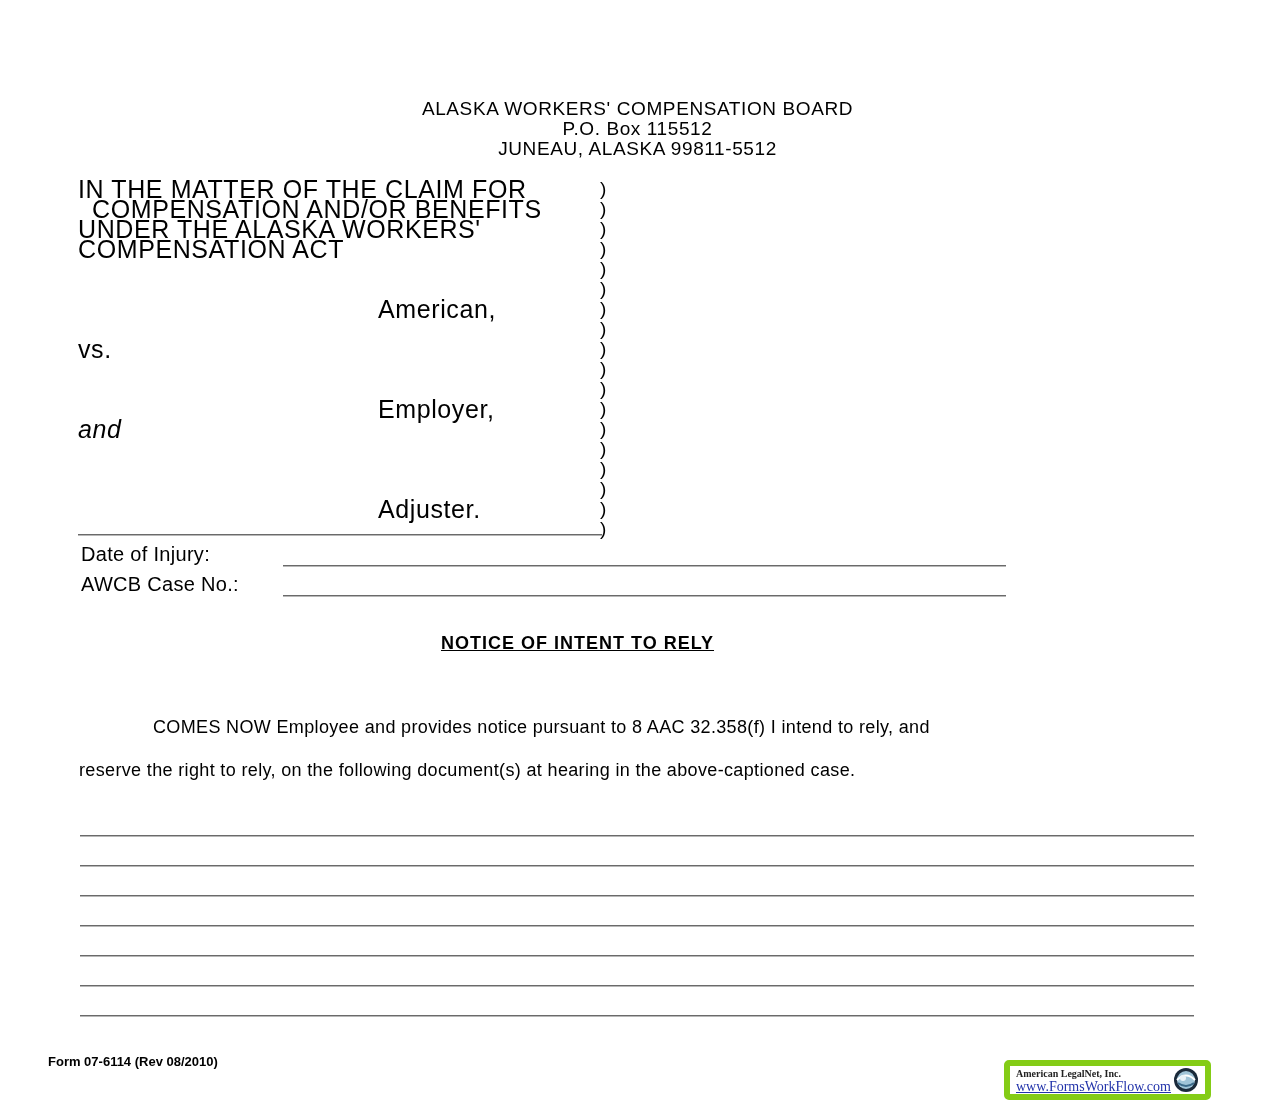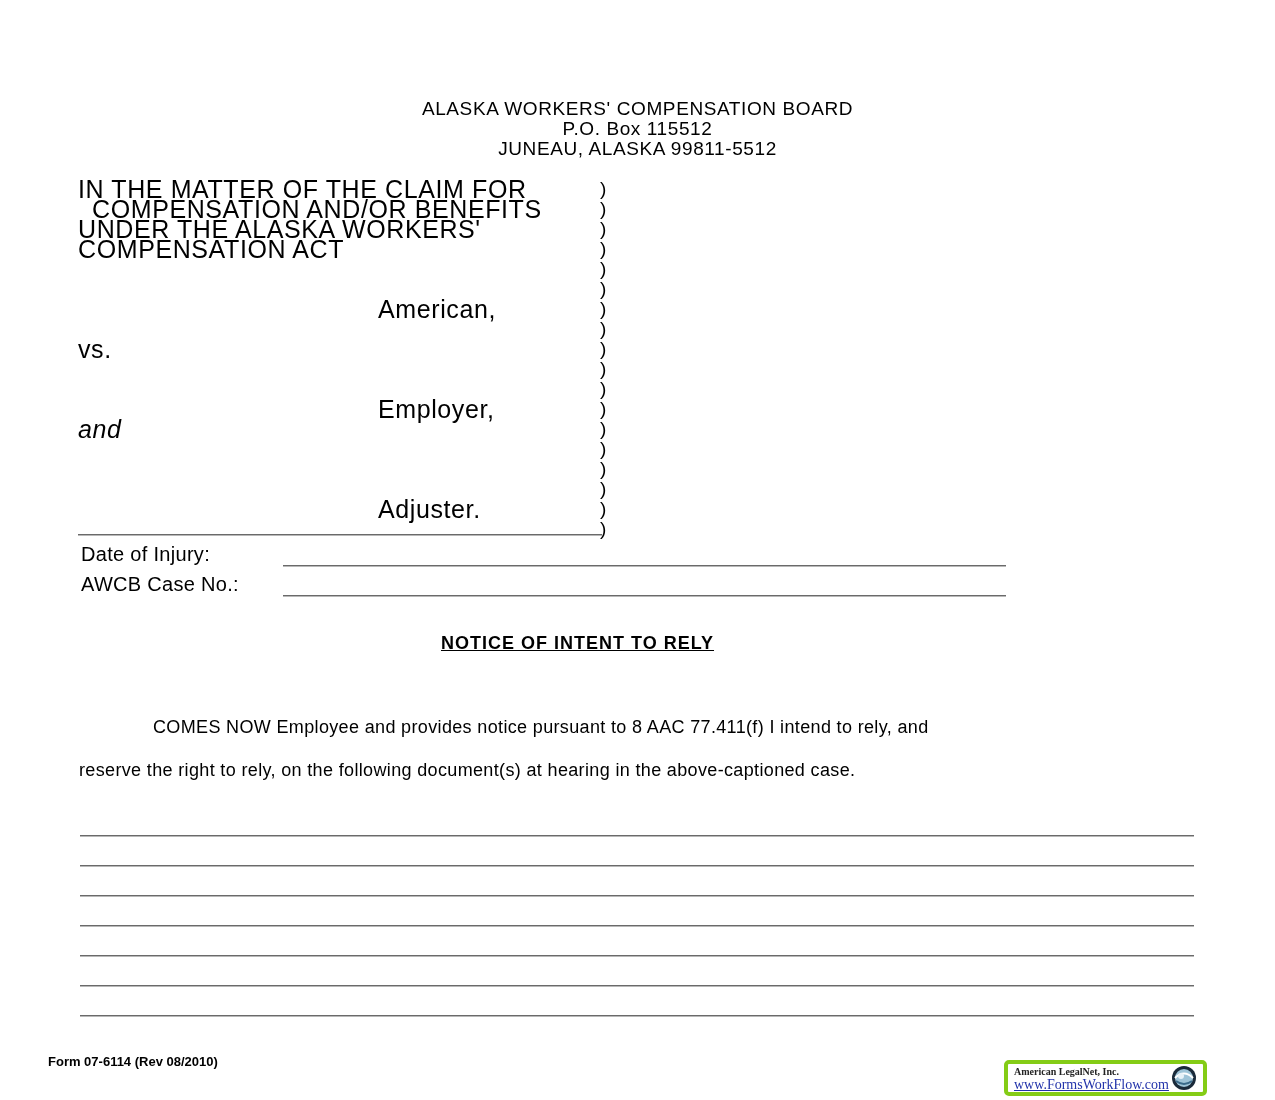--- a/index.html
+++ b/index.html
@@ -8,21 +8,21 @@
   .abs { position: absolute; white-space: nowrap; }
   .hdr { left: 0; width: 1275px; text-align: center; font-size: 19px; letter-spacing: 0.6px; line-height: 20px; }
   .cap { font-size: 25px; letter-spacing: 0.6px; line-height: 20px; }
   .paren { left: 600px; font-size: 19px; line-height: 20px; }
   .rule { position: absolute; height: 0; border-top: 1px solid #6a6a6a; border-bottom: 1px solid #b8b8b8; }
   .lbl { font-size: 20px; letter-spacing: 0.3px; }
   .title { font-size: 18px; font-weight: bold; text-decoration: underline; letter-spacing: 1px; }
   .body { font-size: 18px; letter-spacing: 0.35px; }
   .footer { font-size: 13px; font-weight: bold; }
   .badge { position: absolute; left: 1004px; top: 1060px; width: 195px; height: 28px;
-           border: 4px solid #84cc16; border-radius: 5px; background: #fff; }
+           border: 6px solid #84cc16; border-radius: 5px; background: #fff; }
   .badge .n { position: absolute; left: 6px; top: 2px; font-family: "Liberation Serif", serif; font-weight: bold; font-size: 10px; color: #222; }
   .badge .u { position: absolute; left: 6px; top: 13px; font-family: "Liberation Serif", serif; font-size: 14px; color: #2233aa; text-decoration: underline; }
   .badge .g { position: absolute; right: 4px; top: 1px; width: 30px; height: 26px; }
 </style>
 </head>
 <body>
 
 <div class="abs hdr" style="top:99px;">ALASKA WORKERS' COMPENSATION BOARD</div>
 <div class="abs hdr" style="top:119px;">P.O. Box 115512</div>
 <div class="abs hdr" style="top:139px;">JUNEAU, ALASKA 99811-5512</div>
@@ -62,21 +62,21 @@
 <div class="abs lbl" style="left:81px; top:543px;">Date of Injury:</div>
 <div class="abs lbl" style="left:286px; top:543px; width:716px; height:22px;"></div>
 <div class="rule" style="left:283px; top:565px; width:723px;"></div>
 
 <div class="abs lbl" style="left:81px; top:573px;">AWCB Case No.:</div>
 <div class="abs lbl" style="left:286px; top:573px; width:716px; height:22px;"></div>
 <div class="rule" style="left:283px; top:595px; width:723px;"></div>
 
 <div class="abs title" style="left:0; width:1131px; text-align:center; top:633px;margin-left:12px;">NOTICE OF INTENT TO RELY</div>
 
-<div class="abs body" style="left:153px; top:717px;">COMES NOW Employee and provides notice pursuant to 8 AAC 77.411(f) I intend to rely, and</div>
+<div class="abs body" style="left:153px; top:717px;">COMES NOW Employee and provides notice pursuant to 8 AAC 32.358(f) I intend to rely, and</div>
 <div class="abs body" style="left:79px; top:760px;">reserve the right to rely, on the following document(s) at hearing in the above-captioned case.</div>
 
 <div class="abs" style="left:80px; top:814px; width:1114px; height:21px;"></div>
 <div class="rule" style="left:80px; top:835px; width:1114px;"></div>
 <div class="abs" style="left:80px; top:844px; width:1114px; height:21px;"></div>
 <div class="rule" style="left:80px; top:865px; width:1114px;"></div>
 <div class="abs" style="left:80px; top:874px; width:1114px; height:21px;"></div>
 <div class="rule" style="left:80px; top:895px; width:1114px;"></div>
 <div class="abs" style="left:80px; top:904px; width:1114px; height:21px;"></div>
 <div class="rule" style="left:80px; top:925px; width:1114px;"></div>

